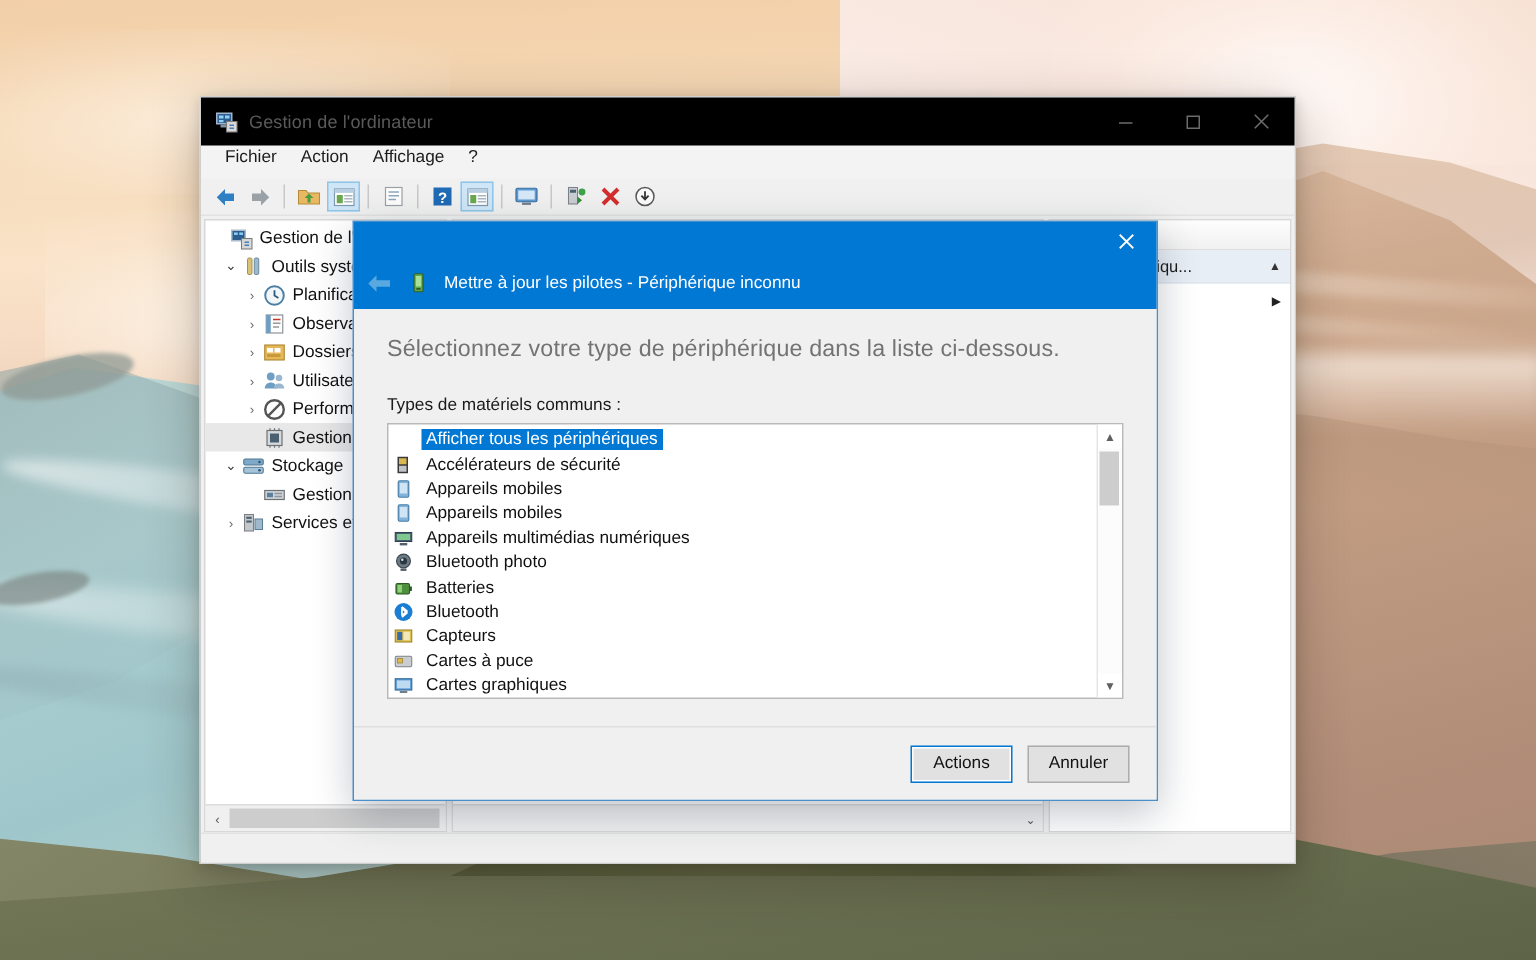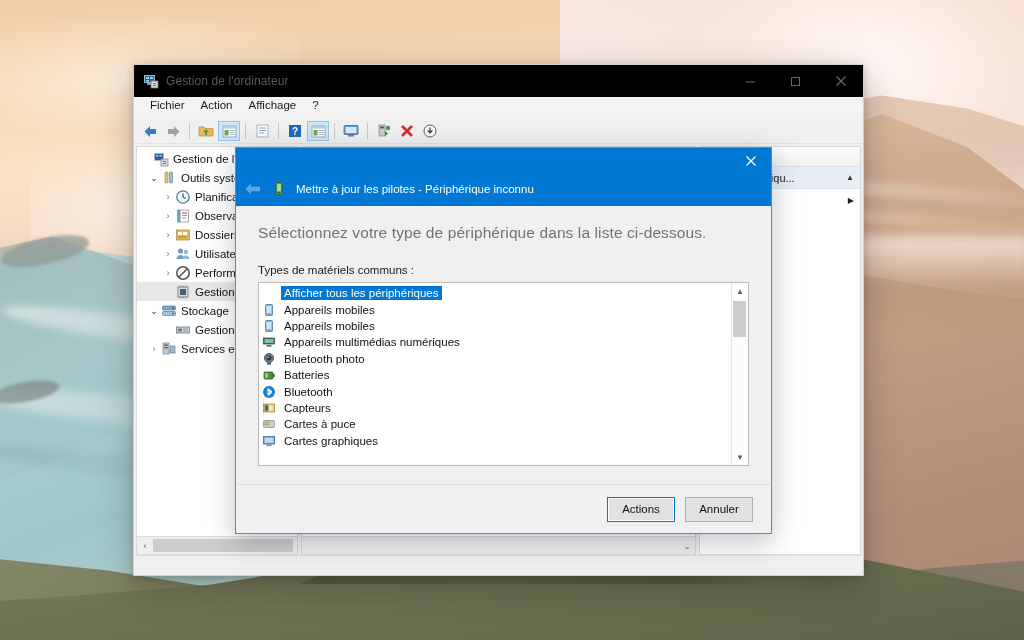--- a/index.html
+++ b/index.html
@@ -572,20 +572,30 @@
     <div class="wiz-label">Types de matériels communs :</div>
 
     <div class="listbox">
       <div class="list-items">
 
         <div class="lrow sel">
           <div class="licon"></div>
           <span class="ltext">Afficher tous les périphériques</span>
         </div>
 
+        <div class="lrow">
+          <div class="licon">
+            <svg width="14" height="14" viewBox="0 0 14 14">
+                <rect x="3" y="1.5" width="7" height="11" fill="#3a3a3a"></rect>
+                <rect x="4" y="2.5" width="5" height="4" fill="#d9b84f"></rect>
+                <rect x="4" y="7.5" width="5" height="4" fill="#c0c4c8"></rect>
+              </svg>
+          </div>
+          <span class="ltext">Accélérateurs de sécurité</span>
+        </div>
 
         <div class="lrow">
           <div class="licon">
             <svg width="14" height="14" viewBox="0 0 14 14">
                 <rect x="3.5" y="1.5" width="7" height="11" rx="1" fill="#7fb2dd" stroke="#4a7fa8" stroke-width=".8"></rect>
                 <rect x="4.5" y="3" width="5" height="7" fill="#cfe4f5"></rect>
               </svg>
           </div>
           <span class="ltext">Appareils mobiles</span>
         </div>

